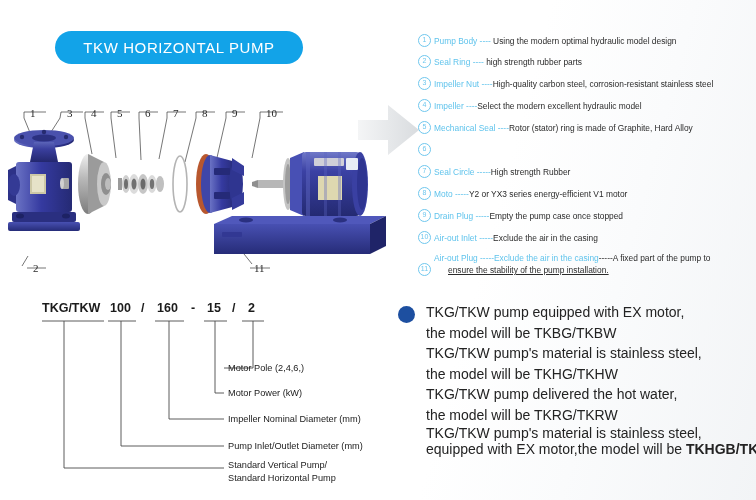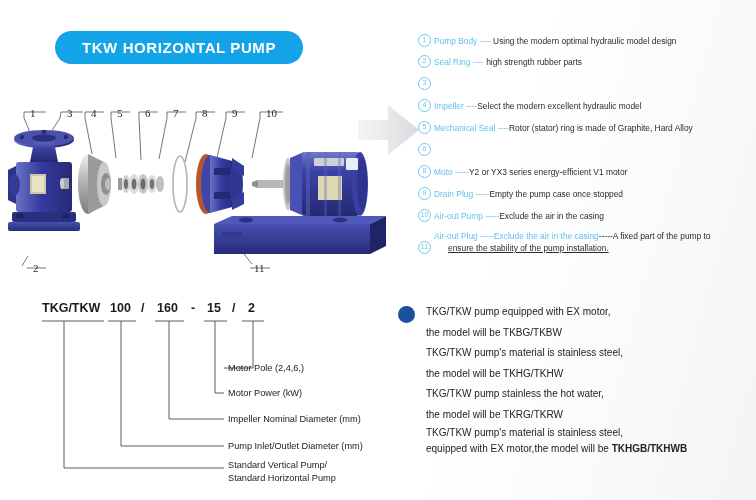--- a/index.html
+++ b/index.html
@@ -13,21 +13,21 @@
   #page{position:relative;width:756px;height:500px;overflow:hidden;
         background:linear-gradient(105deg,#ffffff 0%,#ffffff 62%,#fafbfc 78%,#f2f4f6 100%);}
 
   
   .title-pill{
     position:absolute;left:55px;top:31px;width:248px;height:33px;
     background:#12a3e8;border-radius:17px;
     display:flex;align-items:center;justify-content:center;
   }
   .title-pill span{
-    color:#ffffff;font-size:15px;font-weight:bold;letter-spacing:.6px;
+    color:#ffffff;font-size:15px;font-weight:normal;letter-spacing:.6px;
   }
 
   
   #illus{position:absolute;left:0px;top:96px;width:390px;height:200px;}
   #illus svg{display:block;}
 
   .callnum{
     position:absolute;font-size:11px;color:#2a2a2a;
     font-family:"Liberation Serif", serif;
   }
@@ -56,21 +56,21 @@
   #model{position:absolute;left:0px;top:296px;width:392px;height:200px;padding-left:24px;}
   #model svg{display:block;}
 
   
   #notes{position:absolute;left:398px;top:302px;width:356px;}
   .note-bullet{
     position:absolute;left:0px;top:4px;width:17px;height:17px;
     background:#1d4fa0;border-radius:50%;
   }
   .note-lines{padding-left:28px;}
-  .note-line{font-size:10px;line-height:20.5px;color:#232323;white-space:nowrap;}
+  .note-line{font-size:14px;line-height:20.5px;color:#232323;white-space:nowrap;}
   .note-line.tight{line-height:16px;}
   .nb{font-weight:bold;text-align:center;}
 </style>
 </head>
 <body>
 
 <div id="page">
 
   <div class="title-pill">
     <span>TKW HORIZONTAL PUMP</span>
@@ -252,50 +252,55 @@
       <div class="leg-text"><span class="leg-name">Pump Body</span><span class="leg-name"> ---- </span><span>Using the modern optimal hydraulic model design</span></div>
     </div>
 
     <div class="leg-row">
       <div class="circnum">2</div>
       <div class="leg-text"><span class="leg-name">Seal Ring</span><span class="leg-name"> ---- </span><span>high strength rubber parts</span></div>
     </div>
 
     <div class="leg-row">
       <div class="circnum">3</div>
+      <div class="leg-text"><span class="leg-name">Impeller Nut</span><span class="leg-name"> ----</span><span>High-quality carbon steel, corrosion-resistant stainless steel</span></div>
     </div>
 
     <div class="leg-row">
       <div class="circnum">4</div>
       <div class="leg-text"><span class="leg-name">Impeller</span><span class="leg-name"> ----</span><span>Select the modern excellent hydraulic model</span></div>
     </div>
 
     <div class="leg-row">
       <div class="circnum">5</div>
       <div class="leg-text"><span class="leg-name">Mechanical Seal</span><span class="leg-name"> ----</span><span>Rotor (stator) ring is made of Graphite, Hard Alloy</span></div>
     </div>
 
     <div class="leg-row">
       <div class="circnum">6</div>
     </div>
 
+    <div class="leg-row">
+      <div class="circnum">7</div>
+      <div class="leg-text"><span class="leg-name">Seal Circle</span><span class="leg-name"> -----</span><span>High strength Rubber</span></div>
+    </div>
 
     <div class="leg-row">
       <div class="circnum">8</div>
       <div class="leg-text"><span class="leg-name">Moto</span><span class="leg-name"> -----</span><span>Y2 or YX3 series energy-efficient V1 motor</span></div>
     </div>
 
     <div class="leg-row">
       <div class="circnum">9</div>
       <div class="leg-text"><span class="leg-name">Drain Plug</span><span class="leg-name"> -----</span><span>Empty the pump case once stopped</span></div>
     </div>
 
     <div class="leg-row">
       <div class="circnum">10</div>
-      <div class="leg-text"><span class="leg-name">Air-out Pump</span><span class="leg-name"> -----</span><span>Exclude the air in the casing</span></div>
+      <div class="leg-text"><span class="leg-name">Air-out Inlet</span><span class="leg-name"> -----</span><span>Exclude the air in the casing</span></div>
     </div>
 
     <div class="leg-row multiline">
       <div class="circnum">11</div>
       <div class="leg-text"><span class="leg-cyan">Air-out Plug -----Exclude the air in the casing</span><span>-----A fixed part of the pump to</span><span class="leg-indent">ensure the stability of the pump installation.</span></div>
     </div>
 
   </div>
 
   <div id="model">
@@ -337,20 +342,20 @@
     </svg>
   </div>
 
   <div id="notes">
     <div class="note-bullet"></div>
     <div class="note-lines">
       <div class="note-line">TKG/TKW pump equipped with EX motor,</div>
       <div class="note-line">the model will be TKBG/TKBW</div>
       <div class="note-line">TKG/TKW pump's material is stainless steel,</div>
       <div class="note-line">the model will be TKHG/TKHW</div>
-      <div class="note-line">TKG/TKW pump stainless the hot water,</div>
+      <div class="note-line">TKG/TKW pump delivered the hot water,</div>
       <div class="note-line">the model will be TKRG/TKRW</div>
       <div class="note-line tight">TKG/TKW pump's material is stainless steel,</div>
       <div class="note-line tight"><span>equipped with EX motor,the model will be </span><span class="nb">TKHGB/TKHWB</span></div>
     </div>
   </div>
 
 </div>
 
 </body></html>

